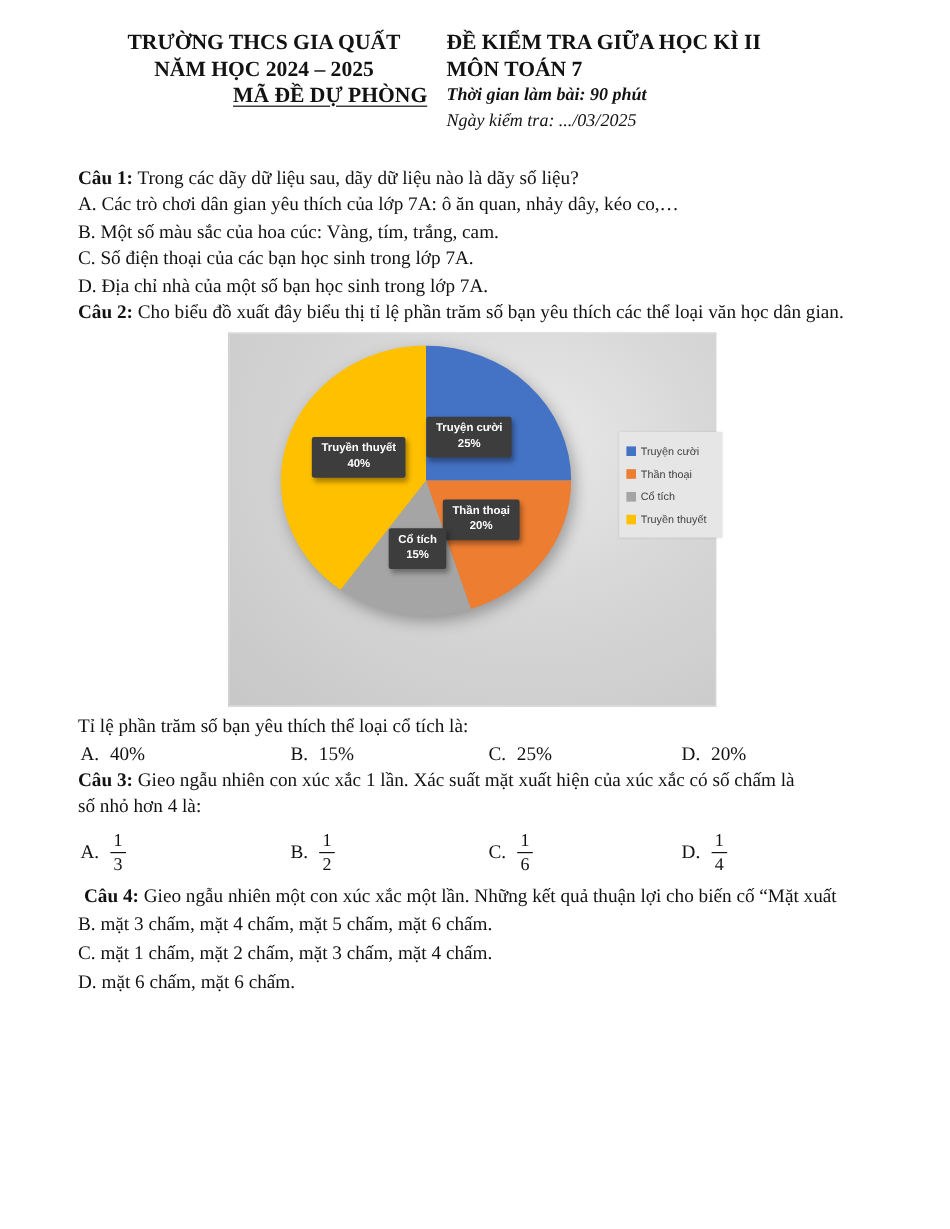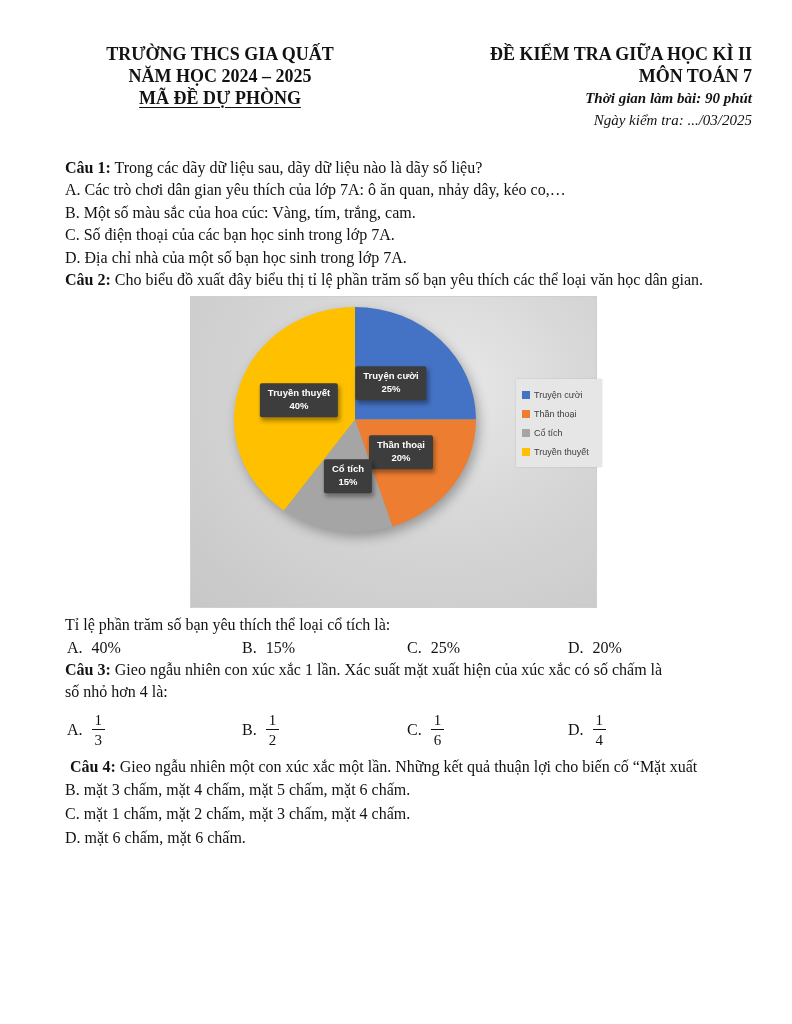--- a/index.html
+++ b/index.html
@@ -1,25 +1,25 @@
 <!DOCTYPE html>
 <html><head>
 <meta charset="utf-8">
 <style>
   html,body{margin:0;padding:0;background:#888;}
   .page{
     width:792px;height:1024px;background:#ffffff;margin:0 auto;
     font-family:"Liberation Serif", serif;color:#121212;position:relative;overflow:hidden;
   }
   
-  .header{display:flex;padding-top:43px;gap:40px;}
+  .header{display:flex;padding-top:24px;}
   .header-left{width:272px;margin-left:84px;text-align:center;}
-  .header-right{width:340px;margin-left:16px;text-align:right;}
+  .header-right{width:340px;margin-left:16px;text-align:left;}
   .h-line{font-size:18px;font-weight:bold;line-height:22px;white-space:nowrap;}
-  .h-underline{text-decoration:underline;text-underline-offset:3px;}
+  .h-underline{text-decoration:underline;text-underline-offset:3px;text-align:right;}
   .h-italic-bold{font-style:italic;font-weight:bold;font-size:15px;}
   .h-italic{font-style:italic;font-weight:normal;font-size:15px;}
   
   .content{margin-left:65px;margin-top:26px;}
   .line{font-size:16px;line-height:22.4px;margin:0;white-space:nowrap;}
   .qlabel{font-weight:bold;}
   .section-heading{font-weight:bold;}
   
   .opt-row{display:flex;align-items:center;padding-left:2px;}
   .opt-row .col0{width:175px;}

